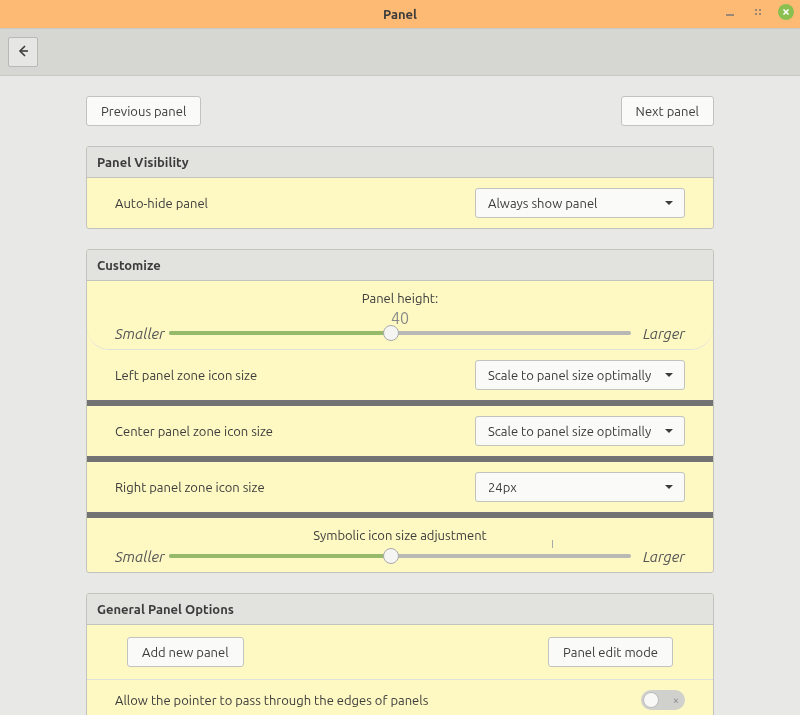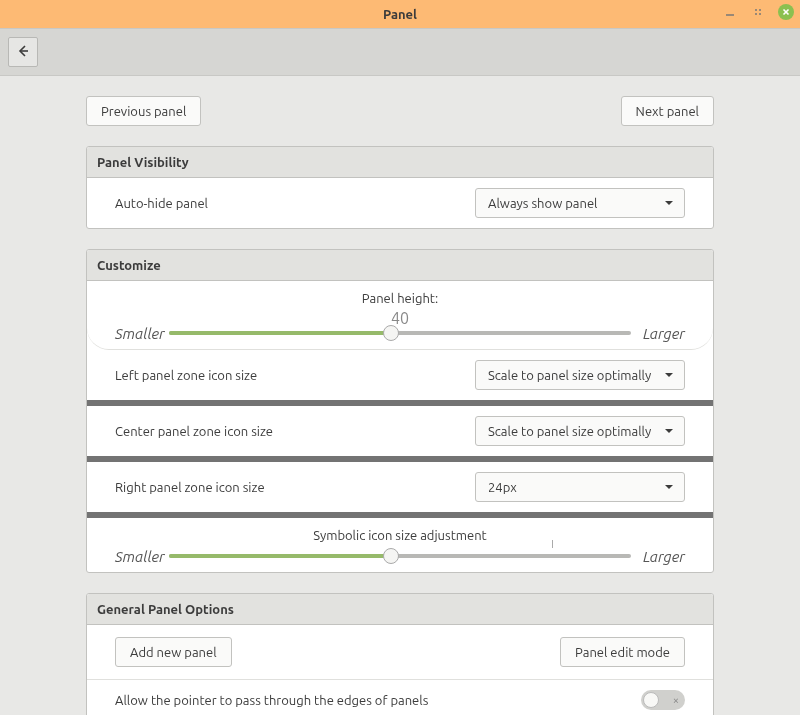--- a/index.html
+++ b/index.html
@@ -85,21 +85,21 @@
       padding: 7px 14px;
       font-size: 13px;
       color: #3c3c3c;
       cursor: pointer;
       font-family: inherit;
     }
     .section {
       border: 1px solid #c2c2bf;
       border-radius: 3px;
       margin-bottom: 20px;
-      background: #ffffff;
+      background: #fef9c3;
       overflow: hidden;
     }
     .section-header {
       background: #e2e2df;
       padding: 8px 10px;
       font-weight: bold;
       font-size: 13px;
       border-bottom: 1px solid #c2c2bf;
     }
     .row {
@@ -186,21 +186,21 @@
     .slider-tick {
       position: absolute;
       width: 1px;
       height: 8px;
       background: #aaa;
       top: -6px;
     }
     .two-btn-row {
       display: flex;
       justify-content: space-between;
-      padding: 12px 28px;
+      padding: 12px 40px;
       border-bottom: 1px solid #e0e0dd;
     }
     .toggle {
       width: 44px;
       height: 20px;
       background: #d0d0cd;
       border-radius: 10px;
       position: relative;
       display: flex;
       align-items: center;

